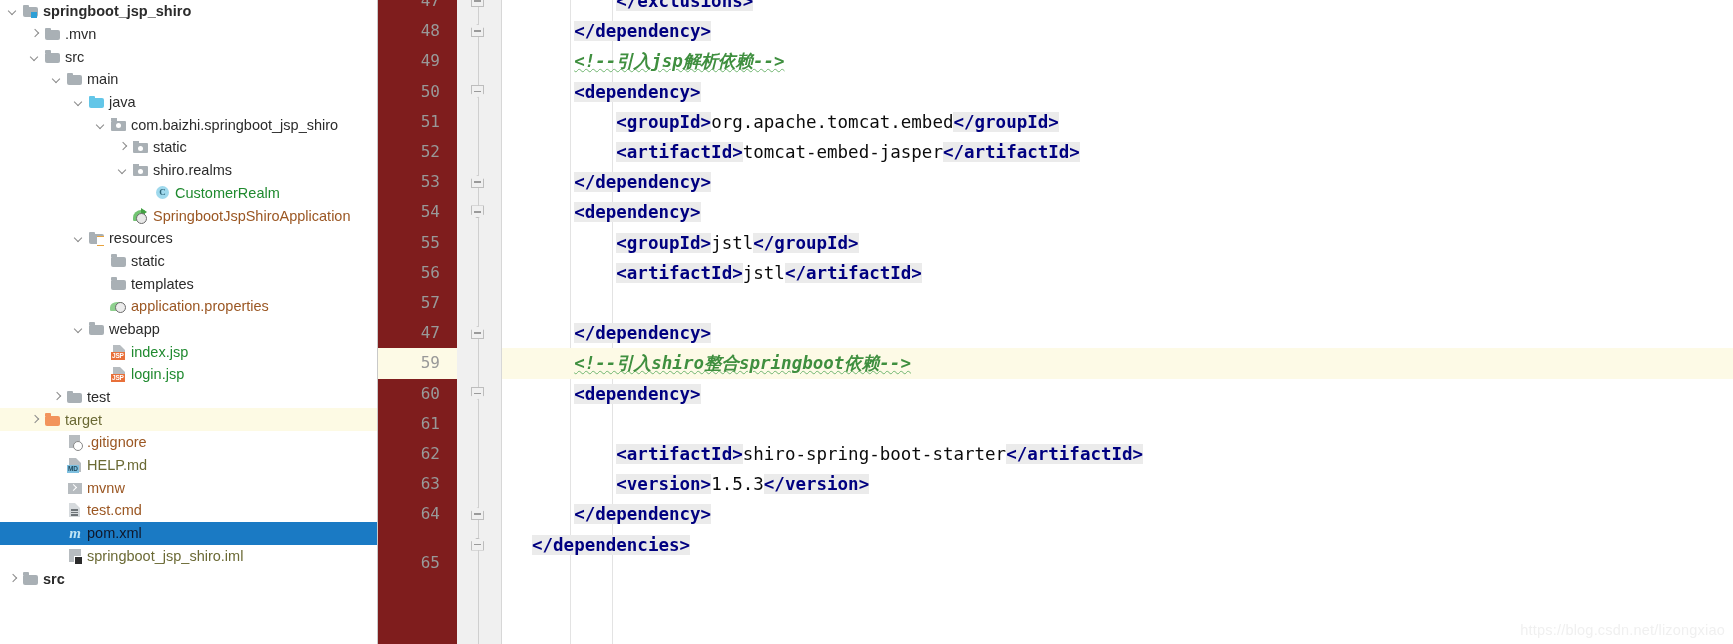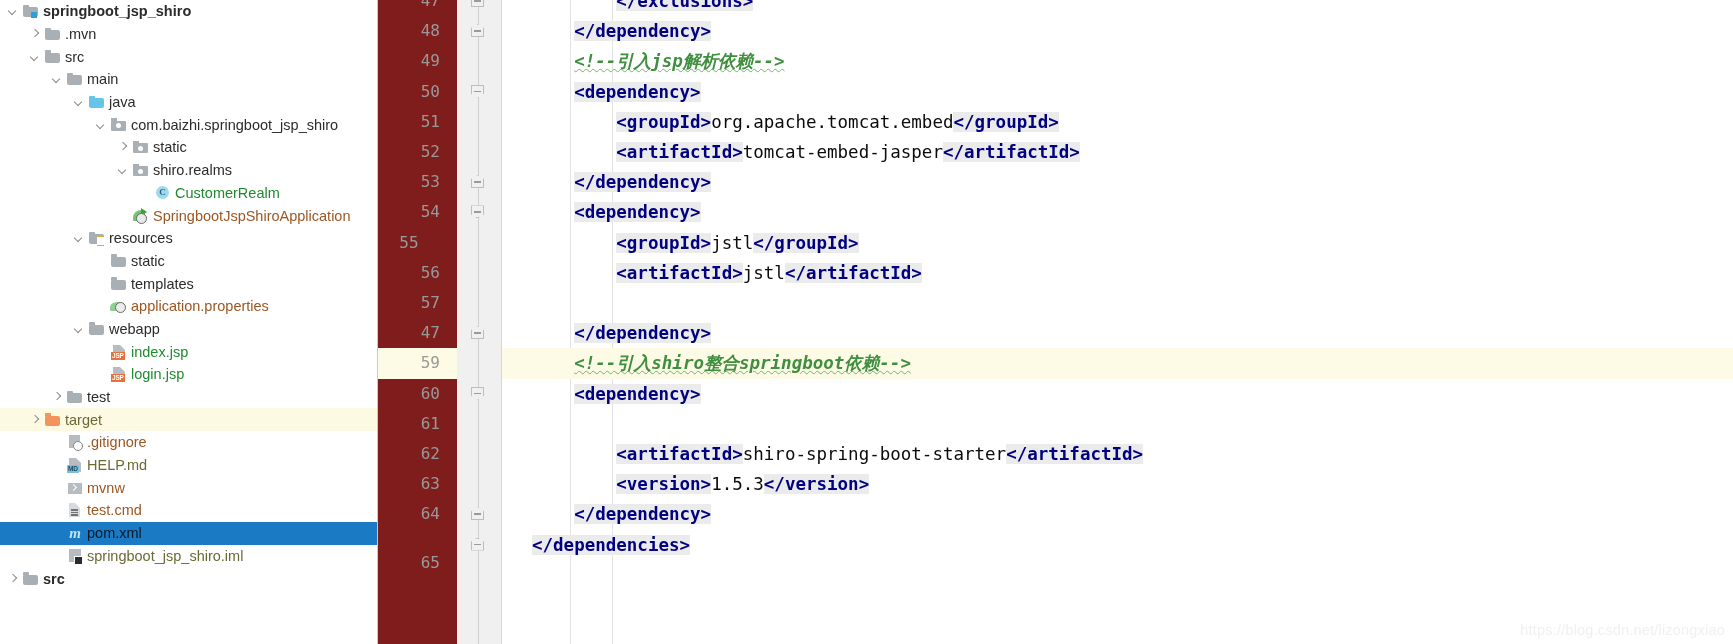--- a/index.html
+++ b/index.html
@@ -712,21 +712,21 @@
   <div id="editor">
     <div id="gutter">
         <div class="lnum" style="top: -14px;">47</div>
         <div class="lnum" style="top: 16.2px;">48</div>
         <div class="lnum" style="top: 46.4px;">49</div>
         <div class="lnum" style="top: 76.6px;">50</div>
         <div class="lnum" style="top: 106.8px;">51</div>
         <div class="lnum" style="top: 137px;">52</div>
         <div class="lnum" style="top: 167.2px;">53</div>
         <div class="lnum" style="top: 197.4px;">54</div>
-        <div class="lnum" style="top: 227.6px; text-align: center;">55</div>
+        <div class="lnum" style="top: 227.6px;">55</div>
         <div class="lnum" style="top: 257.8px;">56</div>
         <div class="lnum" style="top: 288px;">57</div>
         <div class="lnum" style="top: 318.2px;">47</div>
         <div class="gutter-hl" style="top: 348.4px;"></div>
         <div class="lnum" style="top: 348.4px;">59</div>
         <div class="lnum" style="top: 378.6px;">60</div>
         <div class="lnum" style="top: 408.8px;">61</div>
         <div class="lnum" style="top: 439px;">62</div>
         <div class="lnum" style="top: 469.2px;">63</div>
         <div class="lnum" style="top: 499.4px;">64</div>

